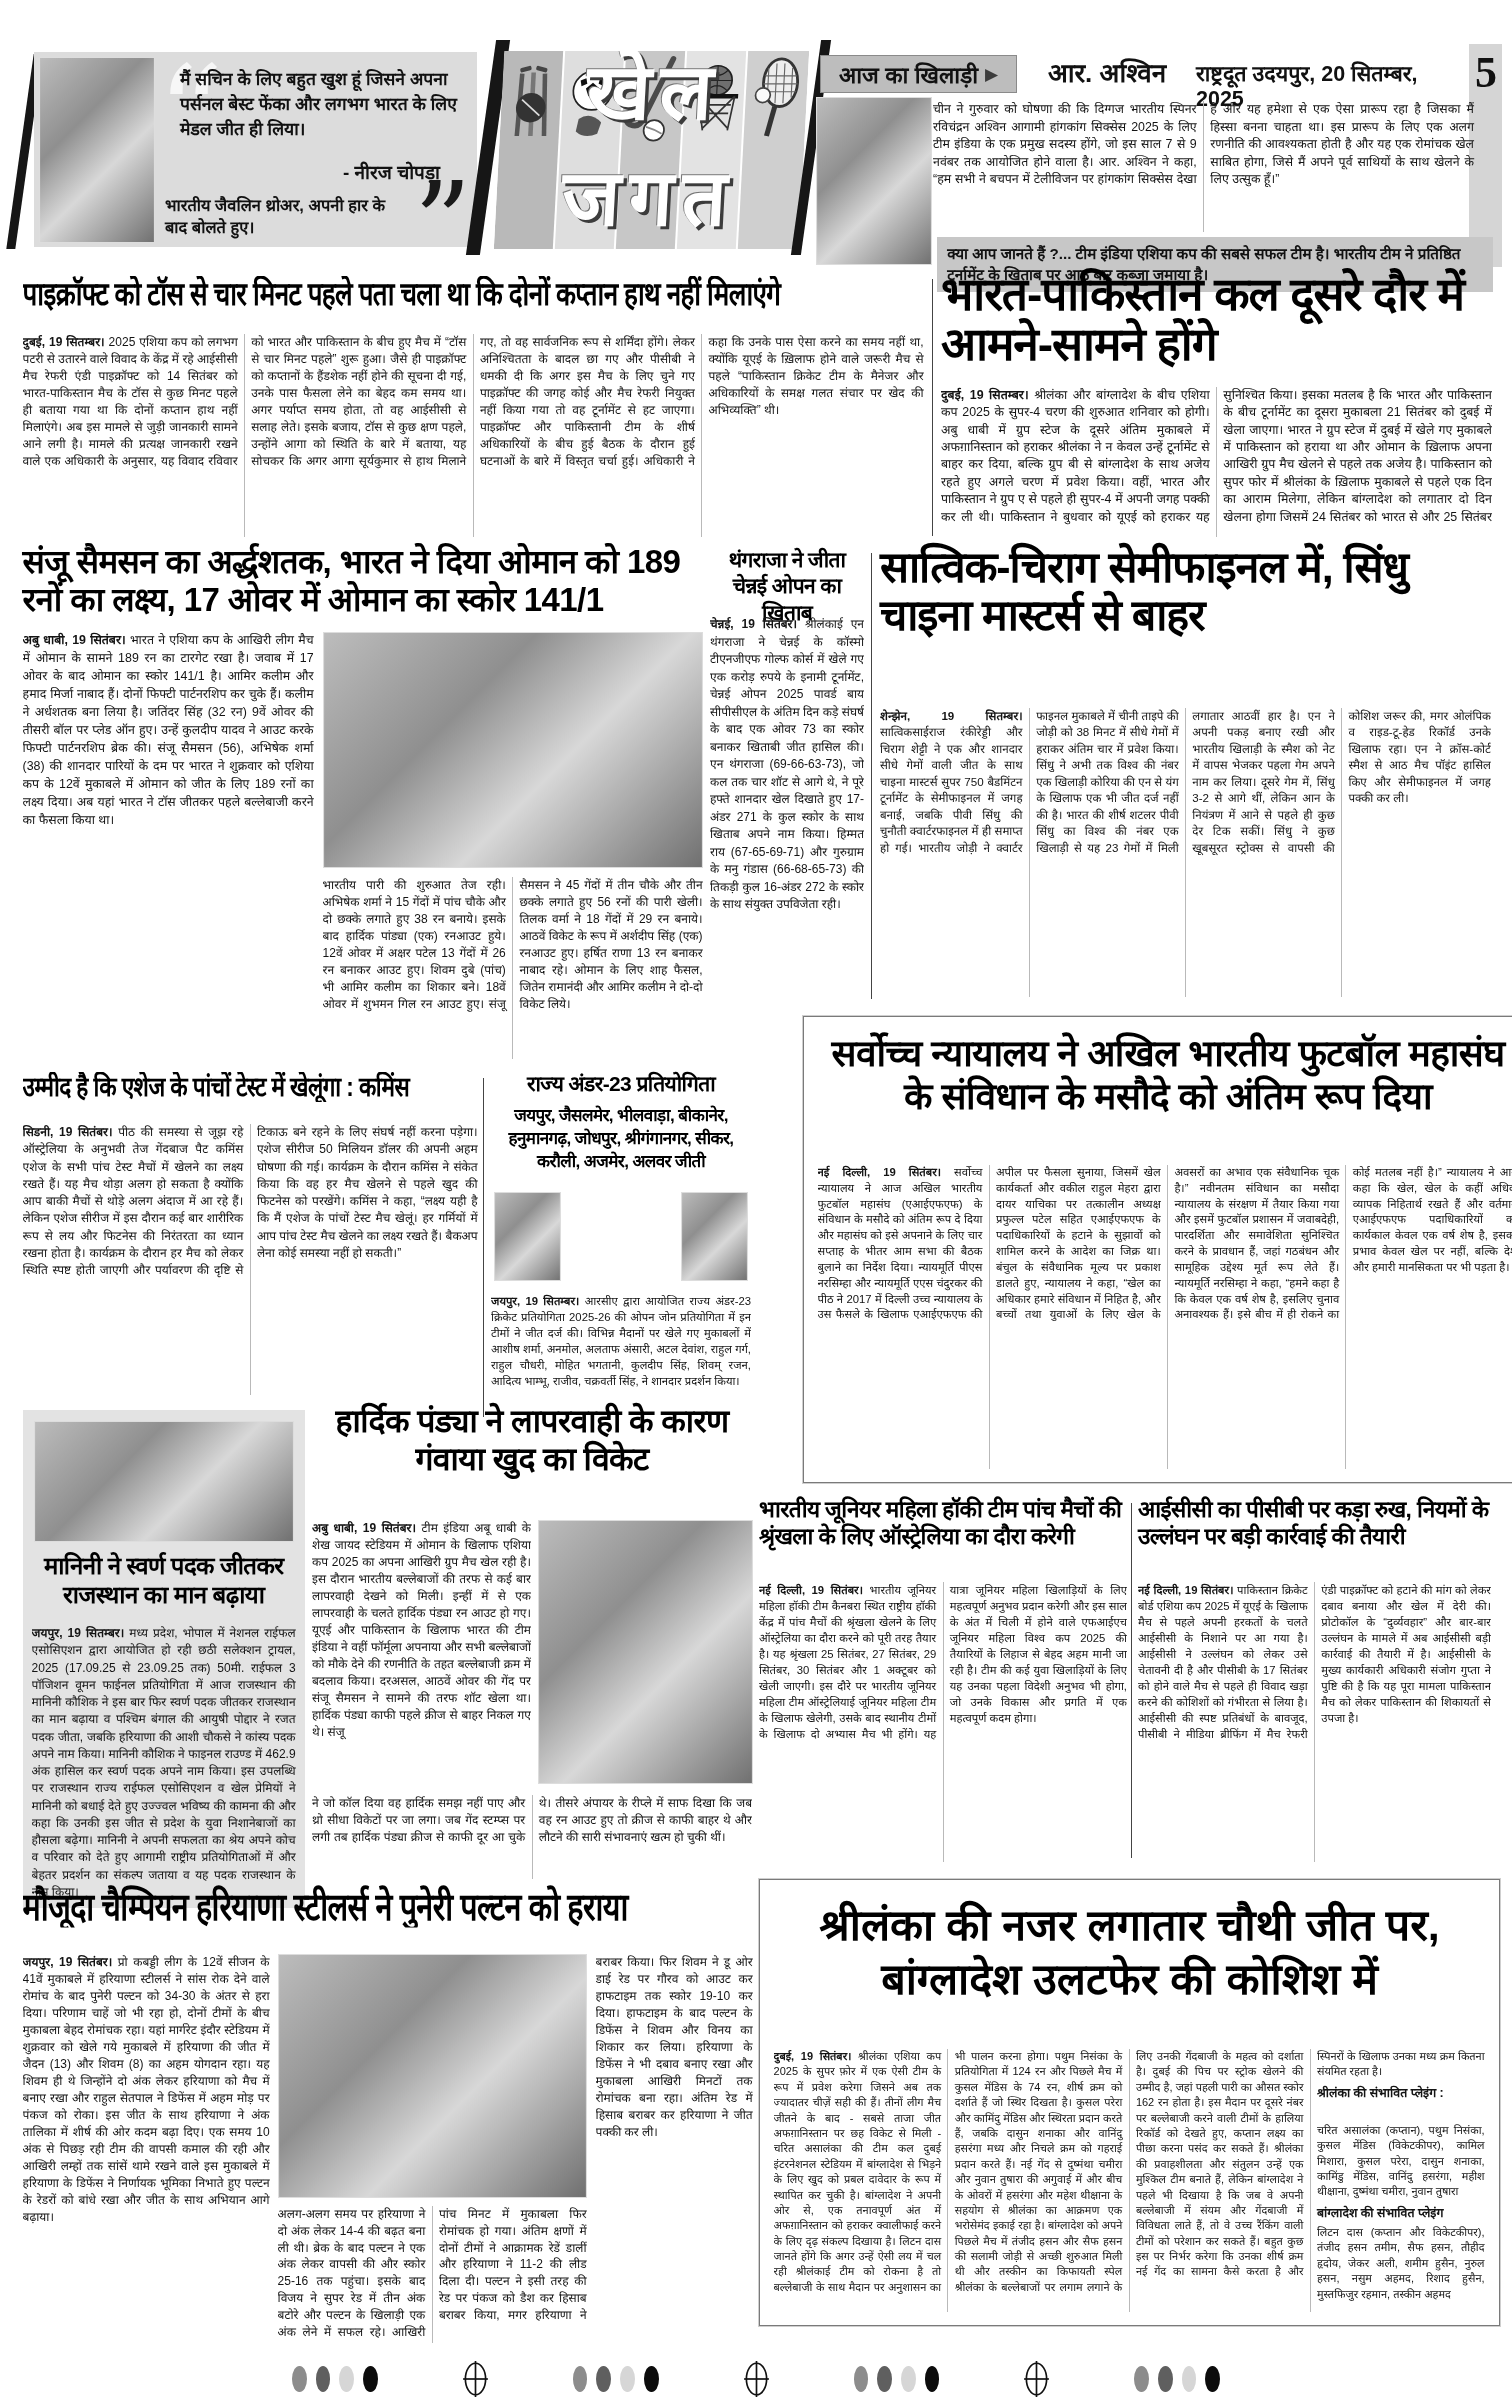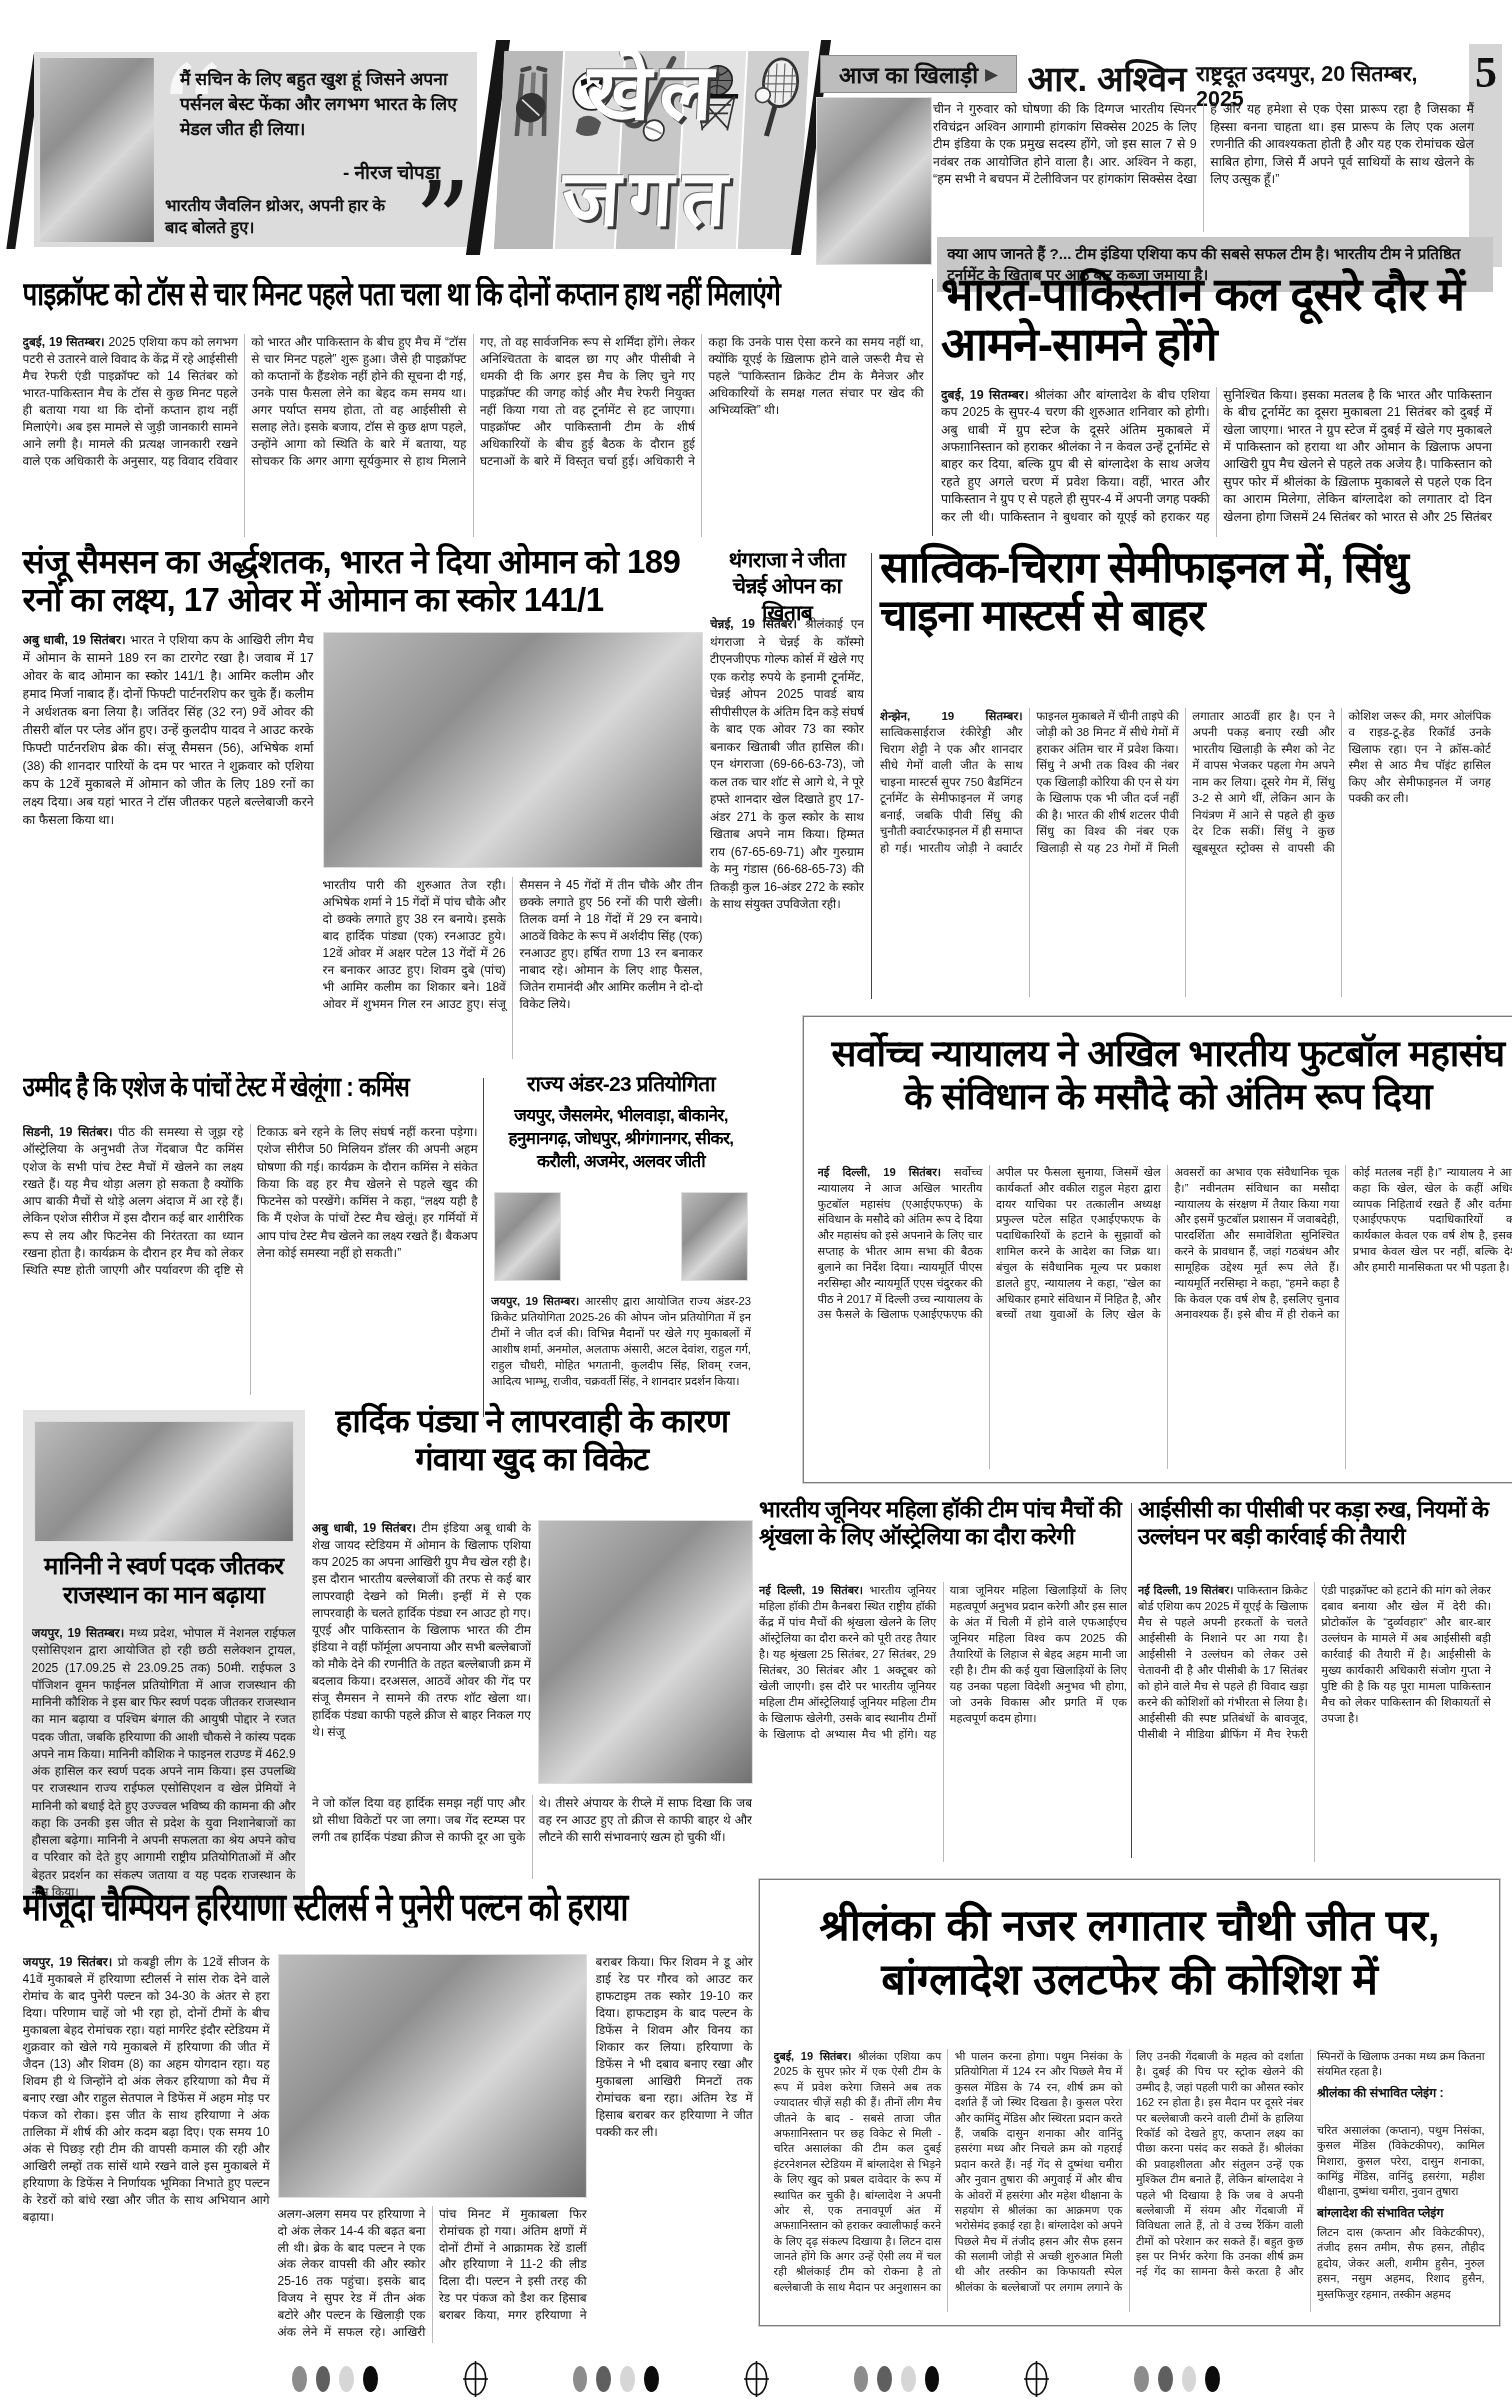--- a/index.html
+++ b/index.html
@@ -101,21 +101,21 @@
     </div>
     <div class="m-title">खेल जगत</div>
   </div>
 
   <div class="abs bar" style="left:806px;top:40px;width:10.2px;height:215px;"></div>
 
   <div class="abs tag" style="left:820px;top:55px;width:195px;height:36px;">
     <span>आज का खिलाड़ी</span>
     <span style="color:#3c3c3c;font-size:17px;">▶</span>
   </div>
-  <div class="abs center" style="left:1025px;top:54px;width:164px;font-size:35px;font-weight:800;">आर. अश्विन</div>
+  <div class="abs center" style="left:1025px;top:54px;width:164px;font-size:26px;font-weight:800;">आर. अश्विन</div>
   <div class="abs ed" style="left:1196px;top:58px;width:260px;">राष्ट्रदूत उदयपुर, 20 सितम्बर, 2025</div>
   <div class="abs" style="left:1469px;top:44px;width:33px;height:223px;background:#d5d5d5;"></div>
   <div class="abs center" style="left:1466px;top:47px;width:40px;font-size:44px;font-weight:bold;font-family:'Liberation Serif','DejaVu Serif',serif;">5</div>
 
   <div class="abs photo" style="left:816px;top:97px;width:116px;height:168px;"></div>
   <div class="abs body cols" style="left:933px;top:101px;width:541px;height:131px;column-count:2;font-size:12.4px;line-height:1.42;">
     <p>चीन ने गुरुवार को घोषणा की कि दिग्गज भारतीय स्पिनर रविचंद्रन अश्विन आगामी हांगकांग सिक्सेस 2025 के लिए टीम इंडिया के एक प्रमुख सदस्य होंगे, जो इस साल 7 से 9 नवंबर तक आयोजित होने वाला है। आर. अश्विन ने कहा, “हम सभी ने बचपन में टेलीविजन पर हांगकांग सिक्सेस देखा है और यह हमेशा से एक ऐसा प्रारूप रहा है जिसका मैं हिस्सा बनना चाहता था। इस प्रारूप के लिए एक अलग रणनीति की आवश्यकता होती है और यह एक रोमांचक खेल साबित होगा, जिसे मैं अपने पूर्व साथियों के साथ खेलने के लिए उत्सुक हूँ।”</p>
   </div>
   <div class="abs dyk" style="left:937px;top:237px;width:536px;height:44px;">
     <strong>क्या आप जानते हैं ?... </strong><span>टीम इंडिया एशिया कप की सबसे सफल टीम है। भारतीय टीम ने प्रतिष्ठित टूर्नामेंट के खिताब पर आठ बार कब्जा जमाया है।</span>

